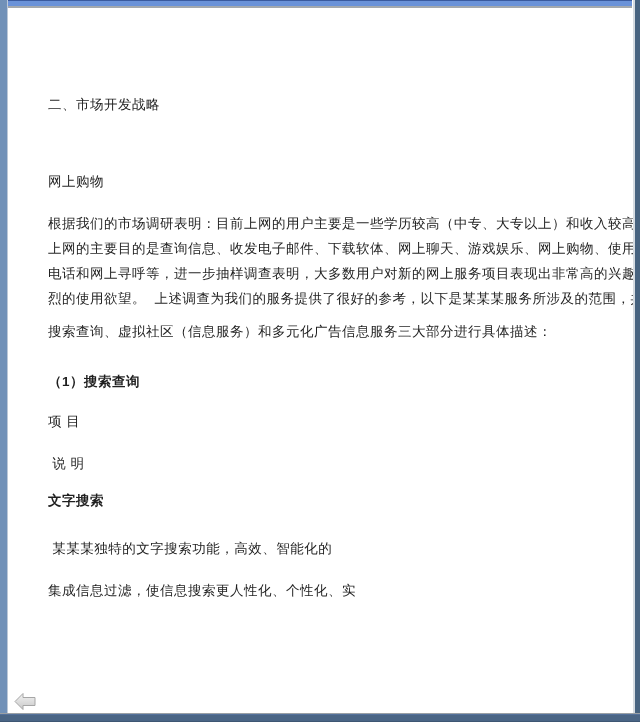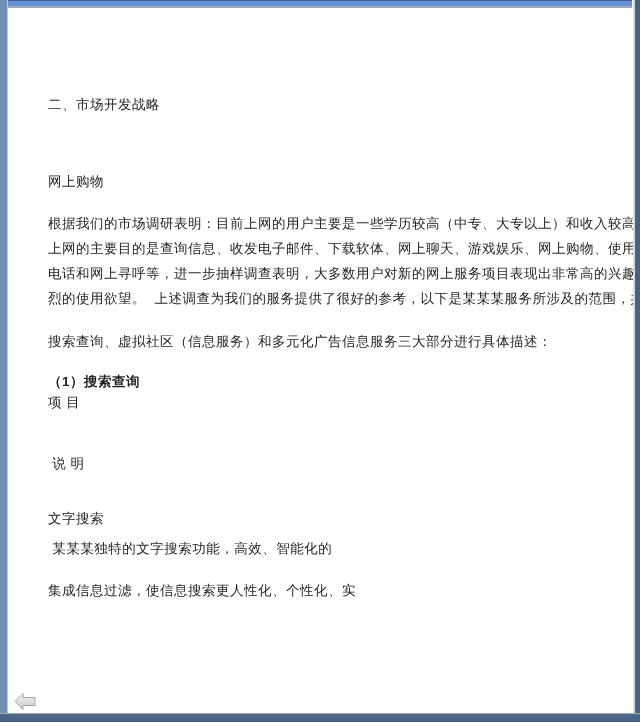--- a/index.html
+++ b/index.html
@@ -85,30 +85,30 @@
 
     <div class="txt" style="top: 88px;">二、市场开发战略</div>
 
     <div class="txt" style="top: 165px;">网上购物</div>
 
     <div>
       <div class="para-line" style="top: 203px;">根据我们的市场调研表明：目前上网的用户主要是一些学历较高（中专、大专以上）和收入较高者，</div>
       <div class="para-line" style="top: 228px;">上网的主要目的是查询信息、收发电子邮件、下载软体、网上聊天、游戏娱乐、网上购物、使用 IP</div>
       <div class="para-line" style="top: 253px;">电话和网上寻呼等，进一步抽样调查表明，大多数用户对新的网上服务项目表现出非常高的兴趣和强</div>
       <div class="para-line" style="top: 278px;">烈的使用欲望。  上述调查为我们的服务提供了很好的参考，以下是某某某服务所涉及的范围，共分</div>
-      <div class="para-line" style="top: 321px; text-align: right;">搜索查询、虚拟社区（信息服务）和多元化广告信息服务三大部分进行具体描述：</div>
+      <div class="para-line" style="top: 311px; text-align: right;">搜索查询、虚拟社区（信息服务）和多元化广告信息服务三大部分进行具体描述：</div>
     </div>
 
     <div class="txt" style="top: 365px; font-weight: bold;">（1）搜索查询</div>
 
-    <div class="txt" style="top: 386px;">项 目</div>
+    <div class="txt" style="top: 405px;">项 目</div>
 
     <div class="txt" style="top: 447px;"> 说 明</div>
 
-    <div class="txt" style="top: 502px;">文字搜索</div>
+    <div class="txt" style="top: 484px; font-weight: bold;">文字搜索</div>
 
     <div class="txt" style="top: 574px;">集成信息过滤，使信息搜索更人性化、个性化、实</div>
 
     <div class="txt" style="top: 532px;"> 某某某独特的文字搜索功能，高效、智能化的</div>
 
     <div class="back-arrow">
       <span>
         <svg width="22" height="19" viewBox="0 0 22 19">
           <defs>
             <linearGradient id="arrowGrad" x1="0" y1="0" x2="0" y2="1">

